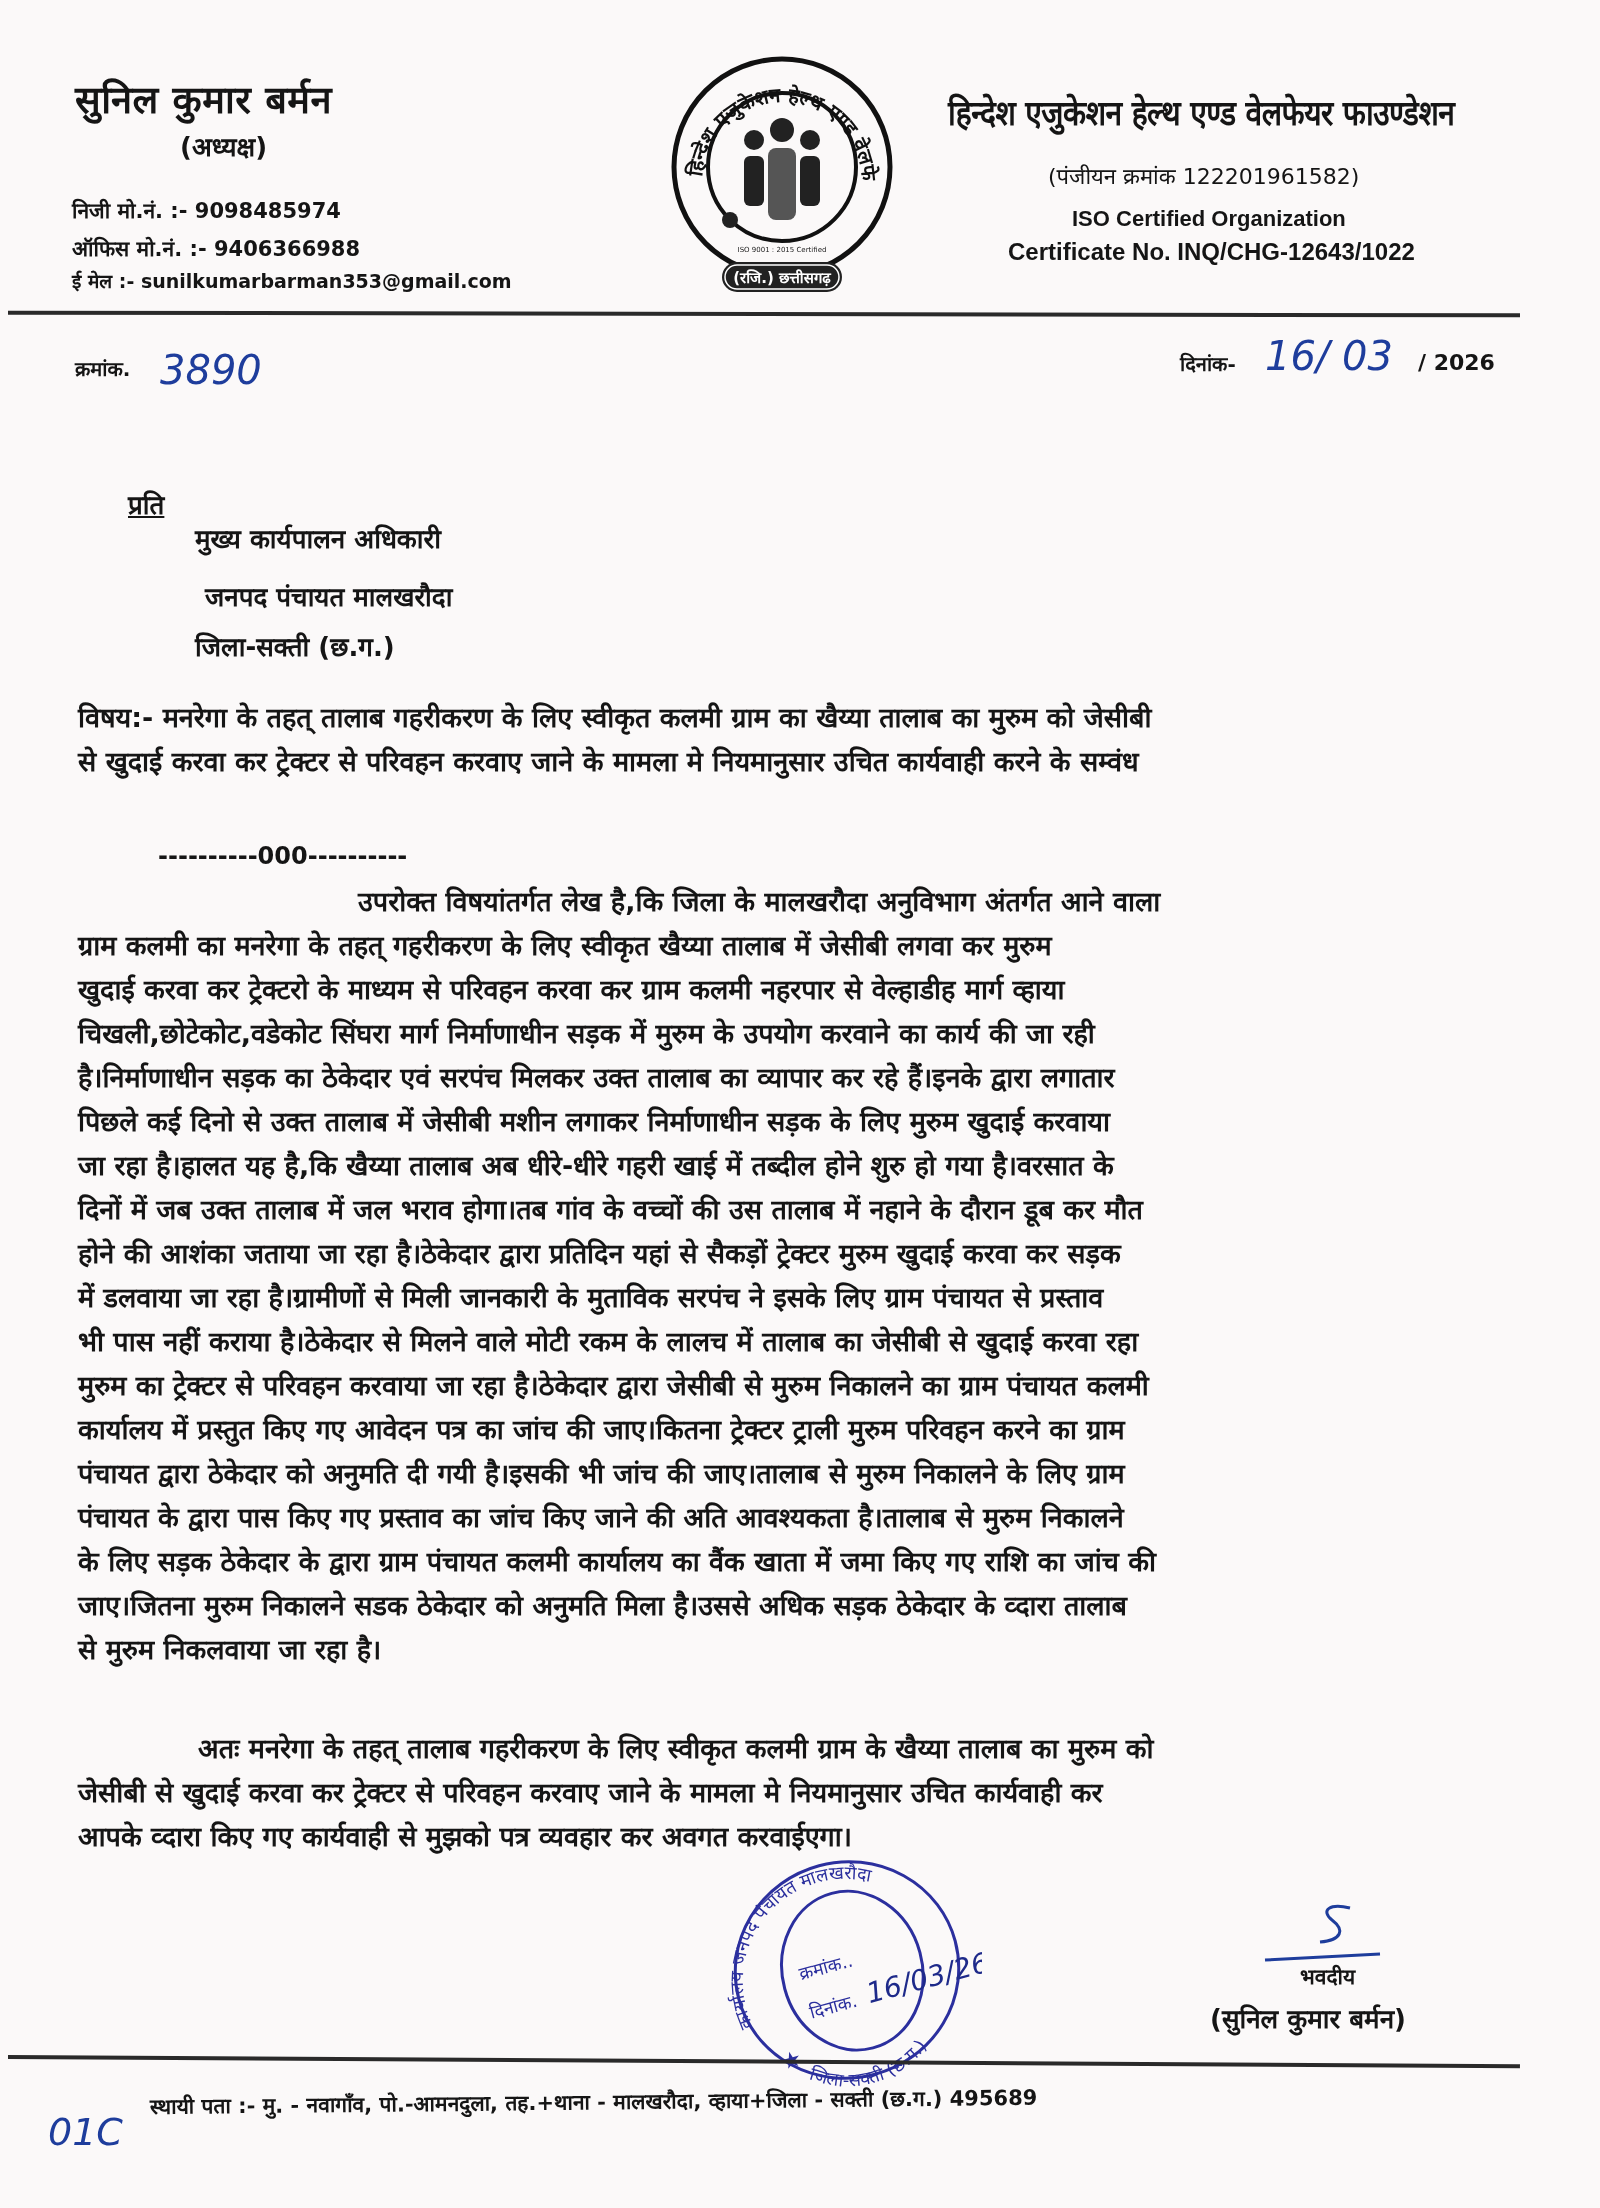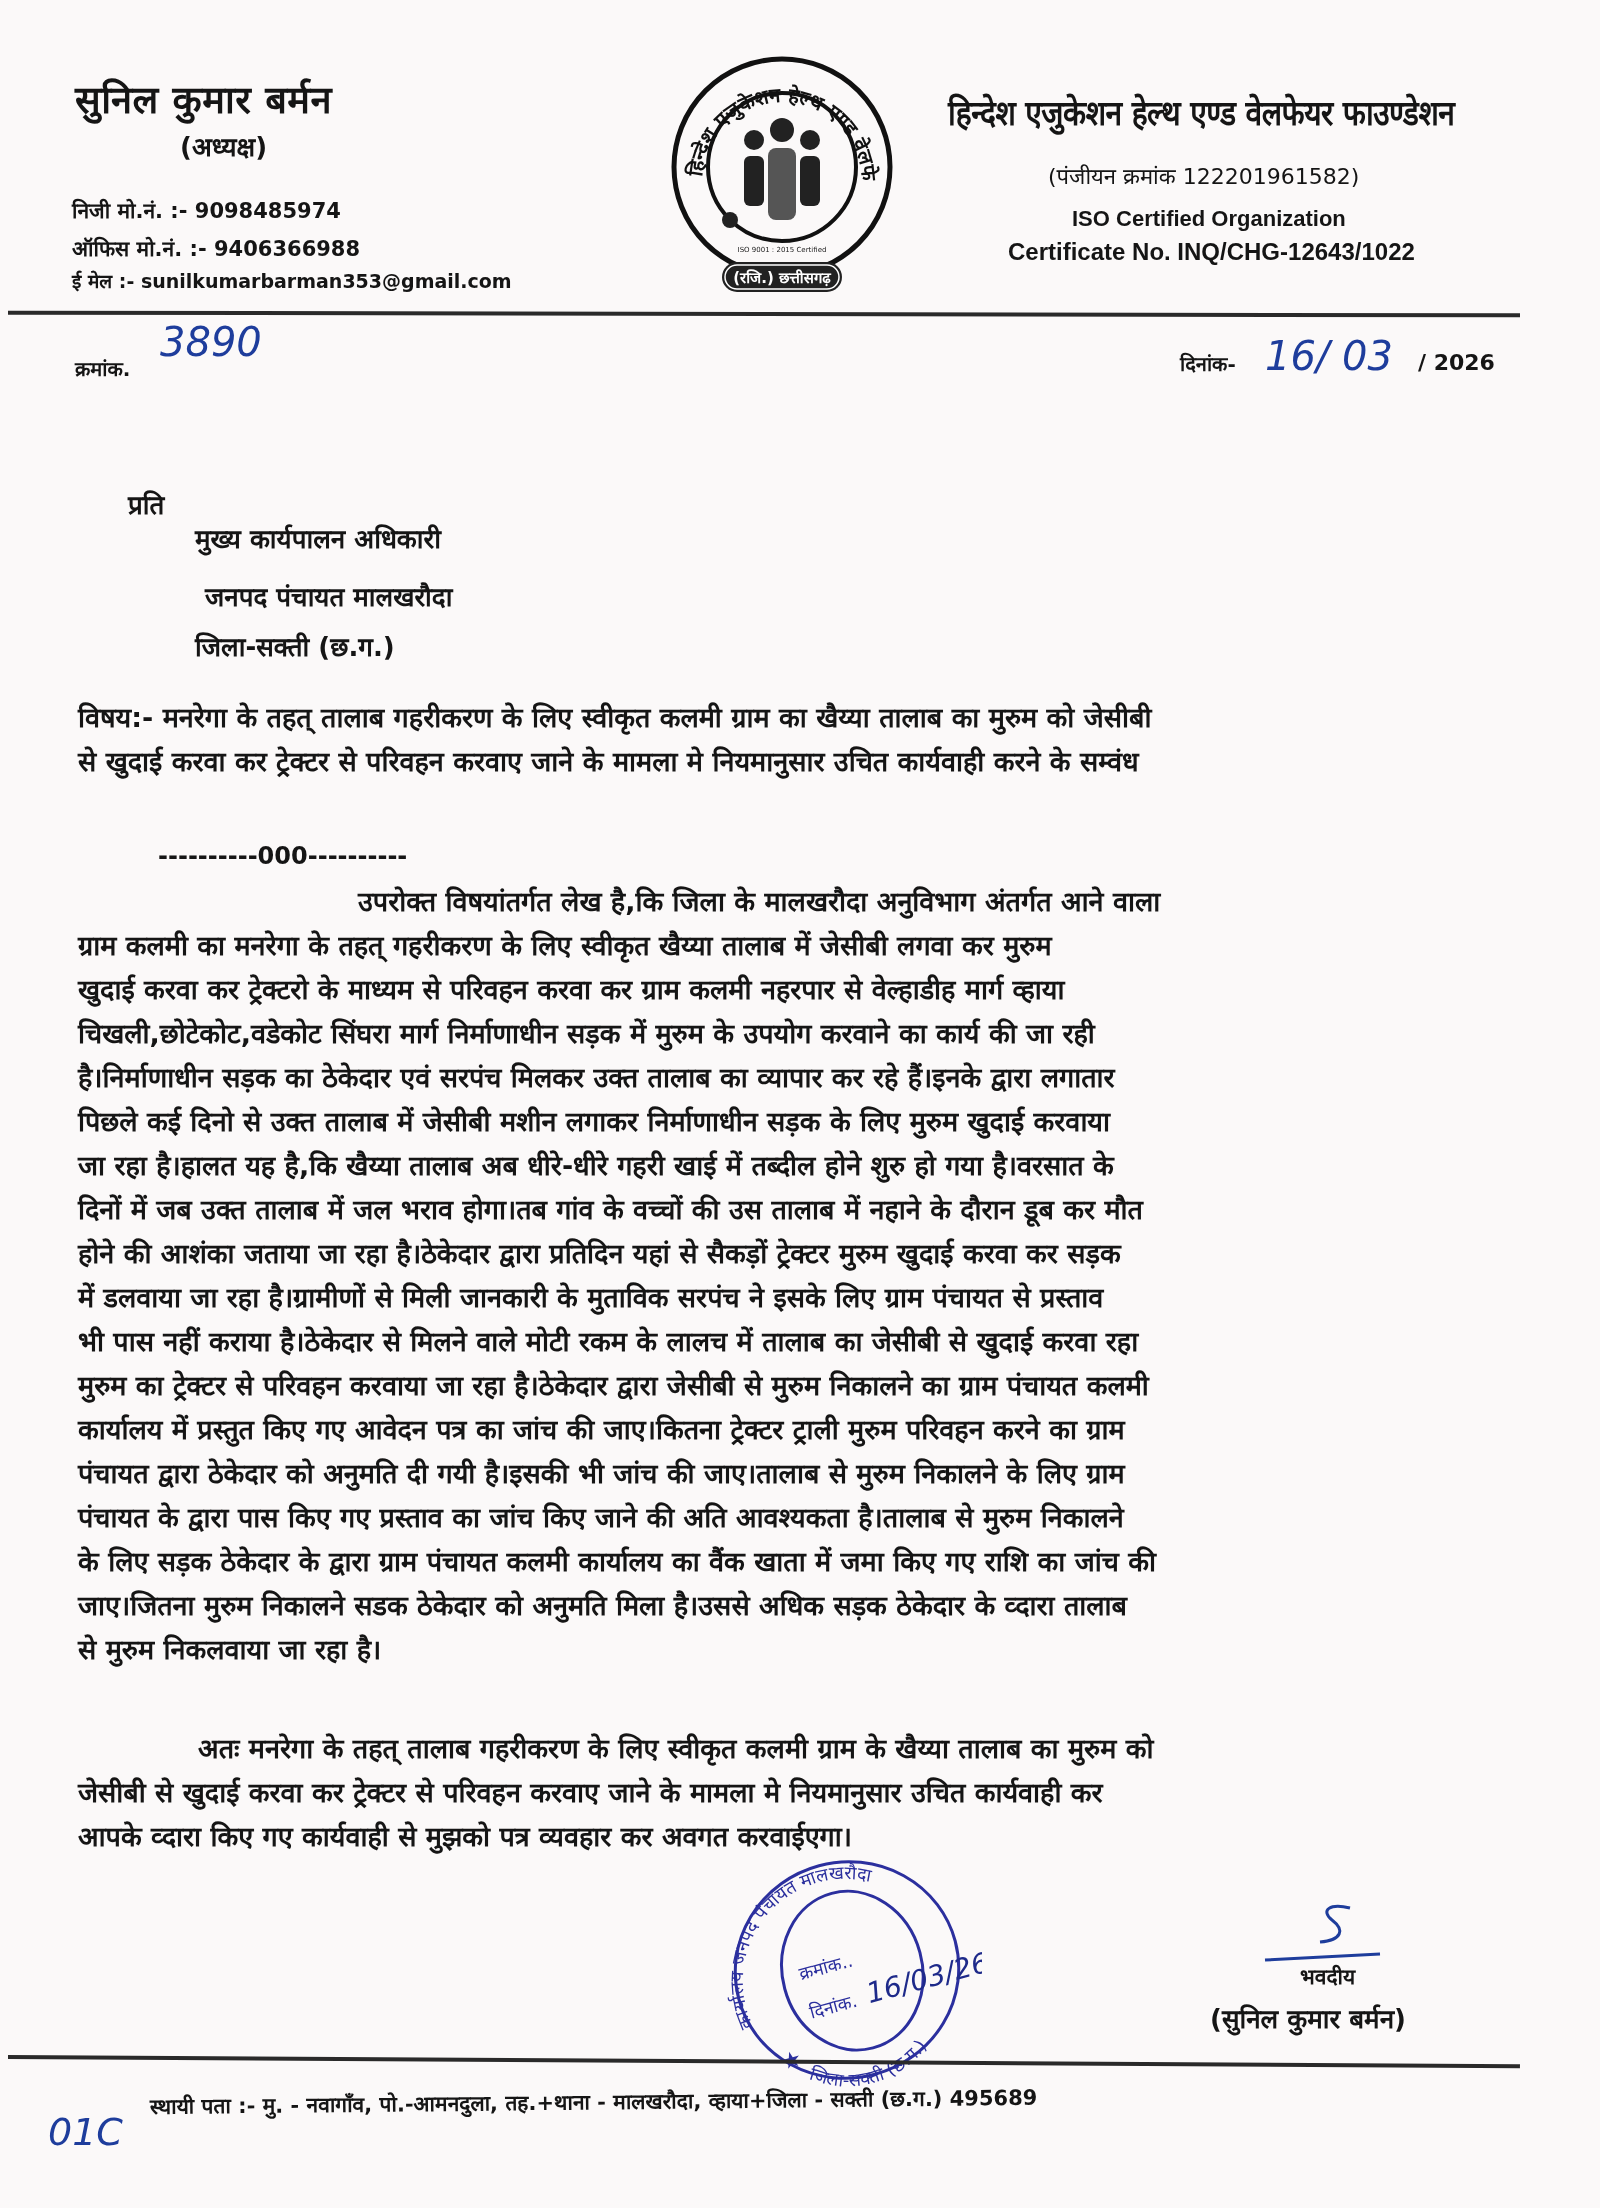--- a/index.html
+++ b/index.html
@@ -19,21 +19,21 @@
   .logo { left: 662px; top: 52px; width: 240px; height: 250px; }
   
   .org { left: 948px; top: 88px; font-size: 30px; font-weight: bold; letter-spacing: -0.5px; white-space: nowrap; transform: scaleY(1.15); transform-origin: left top; }
   .reg { left: 1048px; top: 160px; font-size: 22px; }
   .iso { left: 1072px; top: 206px; font-size: 22px; font-weight: bold; font-family: "Liberation Sans", sans-serif; }
   .cert { left: 1008px; top: 238px; font-size: 24px; font-weight: bold; font-family: "Liberation Sans", sans-serif; }
   .rule { left: 8px; width: 1512px; height: 4px; background: #2a2a2a; }
   .rule-top { top: 312px; transform: rotate(0.1deg); }
   .rule-bot { top: 2055px; transform: rotate(0.35deg); transform-origin: left; }
   .kramank-label { left: 75px; top: 355px; font-size: 20px; font-weight: bold; }
-  .kramank-val { left: 160px; top: 319px; font-size: 40px; color: #1e3d9c; font-style: italic; font-family: "DejaVu Sans", sans-serif; }
+  .kramank-val { left: 160px; top: 347px; font-size: 40px; color: #1e3d9c; font-style: italic; font-family: "DejaVu Sans", sans-serif; }
   .date-label { left: 1180px; top: 350px; font-size: 20px; font-weight: bold; }
   .date-dd { left: 1265px; top: 333px; font-size: 40px; color: #1e3d9c; font-style: italic; }
   .date-year { left: 1418px; top: 350px; font-size: 22px; font-weight: bold; }
   .to { left: 128px; font-size: 26px; font-weight: bold; }
   .body-text { left: 78px; width: 1480px; font-size: 27px; font-weight: bold; line-height: 44px; }
   .line { white-space: nowrap; }
   .divider { left: 158px; top: 842px; font-size: 24px; font-weight: bold; }
   .stamp { left: 712px; top: 1850px; width: 270px; height: 240px; }
   .sig { left: 1250px; top: 1898px; width: 160px; height: 70px; }
   .yours { left: 1300px; top: 1962px; font-size: 21px; font-weight: bold; }
@@ -80,21 +80,21 @@
 <div class="abs cert">Certificate No. INQ/CHG-12643/1022</div>
 
 <div class="abs rule rule-top"></div>
 
 <div class="abs kramank-label">क्रमांक.</div>
 <div class="abs kramank-val">3890</div>
 <div class="abs date-label">दिनांक-</div>
 <div class="abs date-dd">16/ 03</div>
 <div class="abs date-year">/ 2026</div>
 
-<div class="abs to" style="top:486px;">प्रति</div>
+<div class="abs to" style="top:486px;text-decoration:underline;">प्रति</div>
 <div class="abs to" style="left:195px; top:520px;">मुख्य कार्यपालन अधिकारी</div>
 <div class="abs to" style="left:205px; top:578px;">जनपद पंचायत मालखरौदा</div>
 <div class="abs to" style="left:195px; top:628px;">जिला-सक्ती (छ.ग.)</div>
 
 <div class="abs body-text" style="top:696px;">
   <div class="line">विषय:- मनरेगा के तहत् तालाब गहरीकरण के लिए स्वीकृत कलमी ग्राम का खैय्या तालाब का मुरुम को जेसीबी</div>
   <div class="line">से खुदाई करवा कर ट्रेक्टर से परिवहन करवाए जाने के मामला मे नियमानुसार उचित कार्यवाही करने के सम्वंध</div>
 </div>
 <div class="abs divider">----------000----------</div>
 

